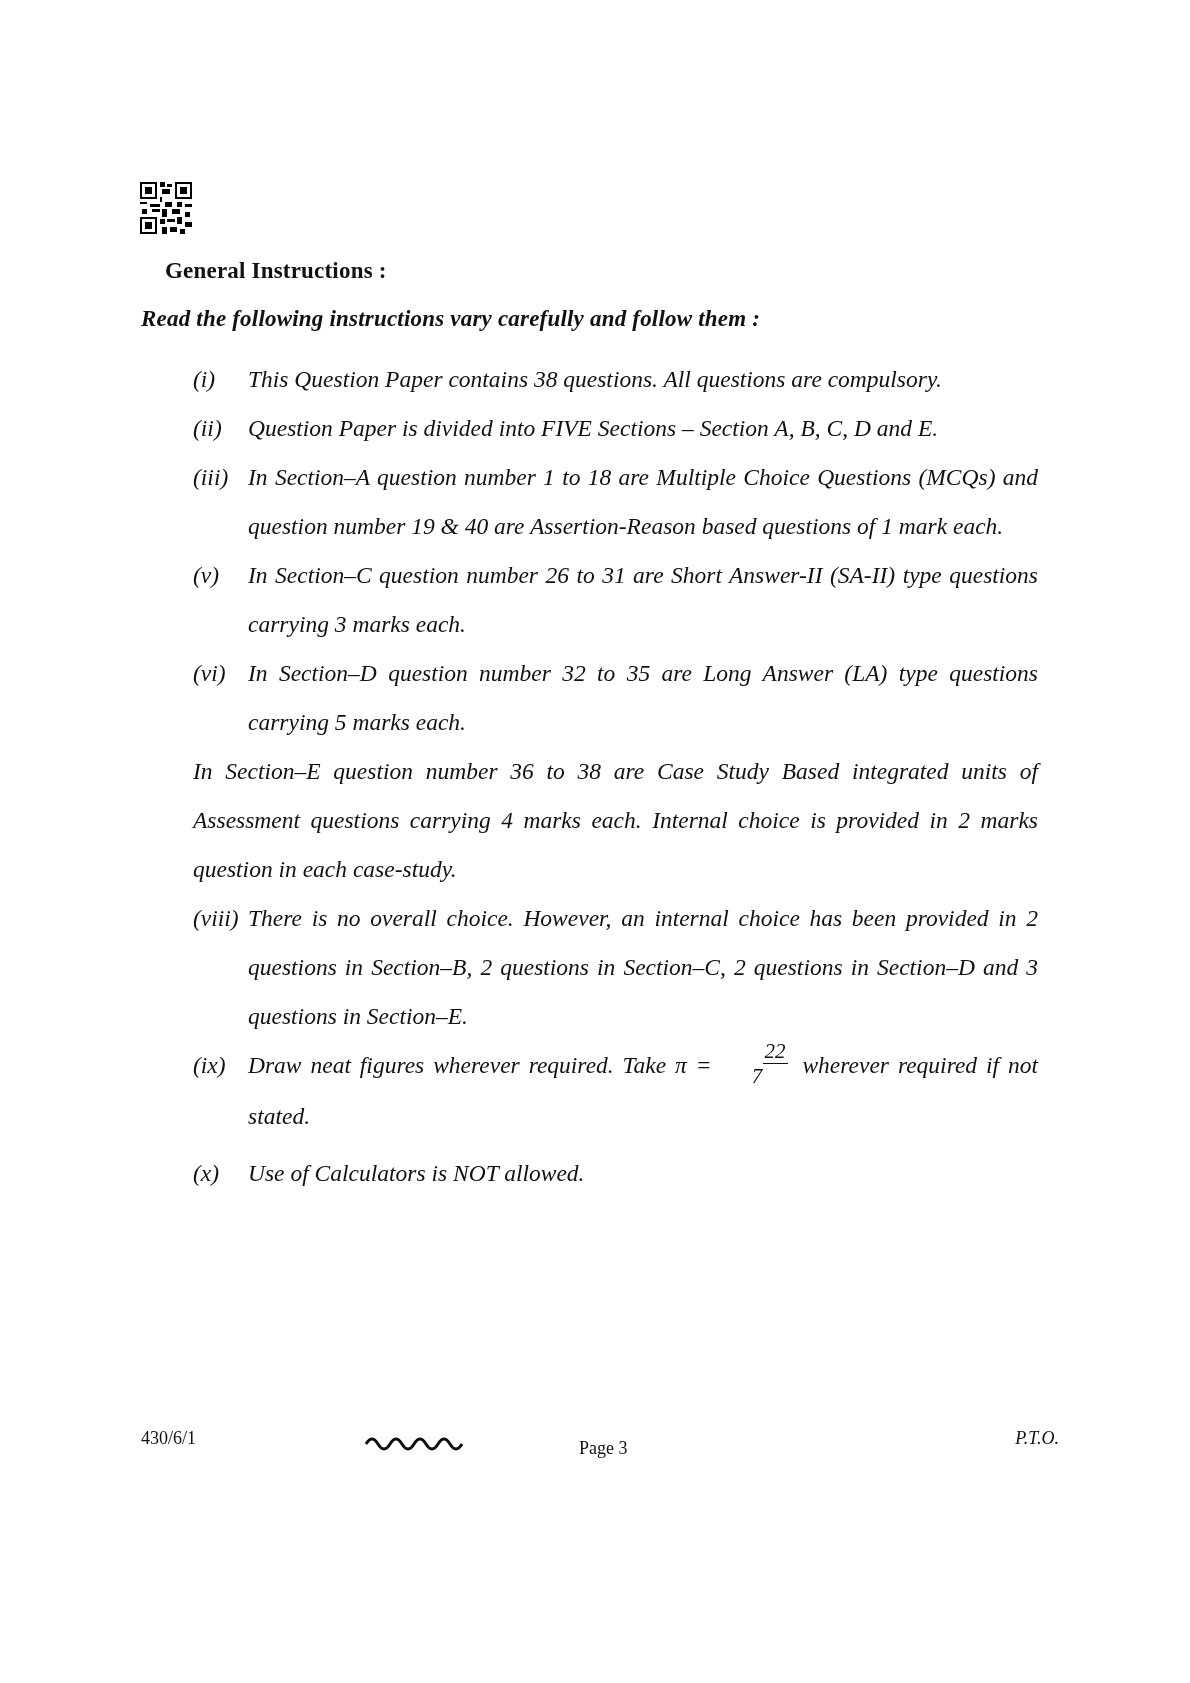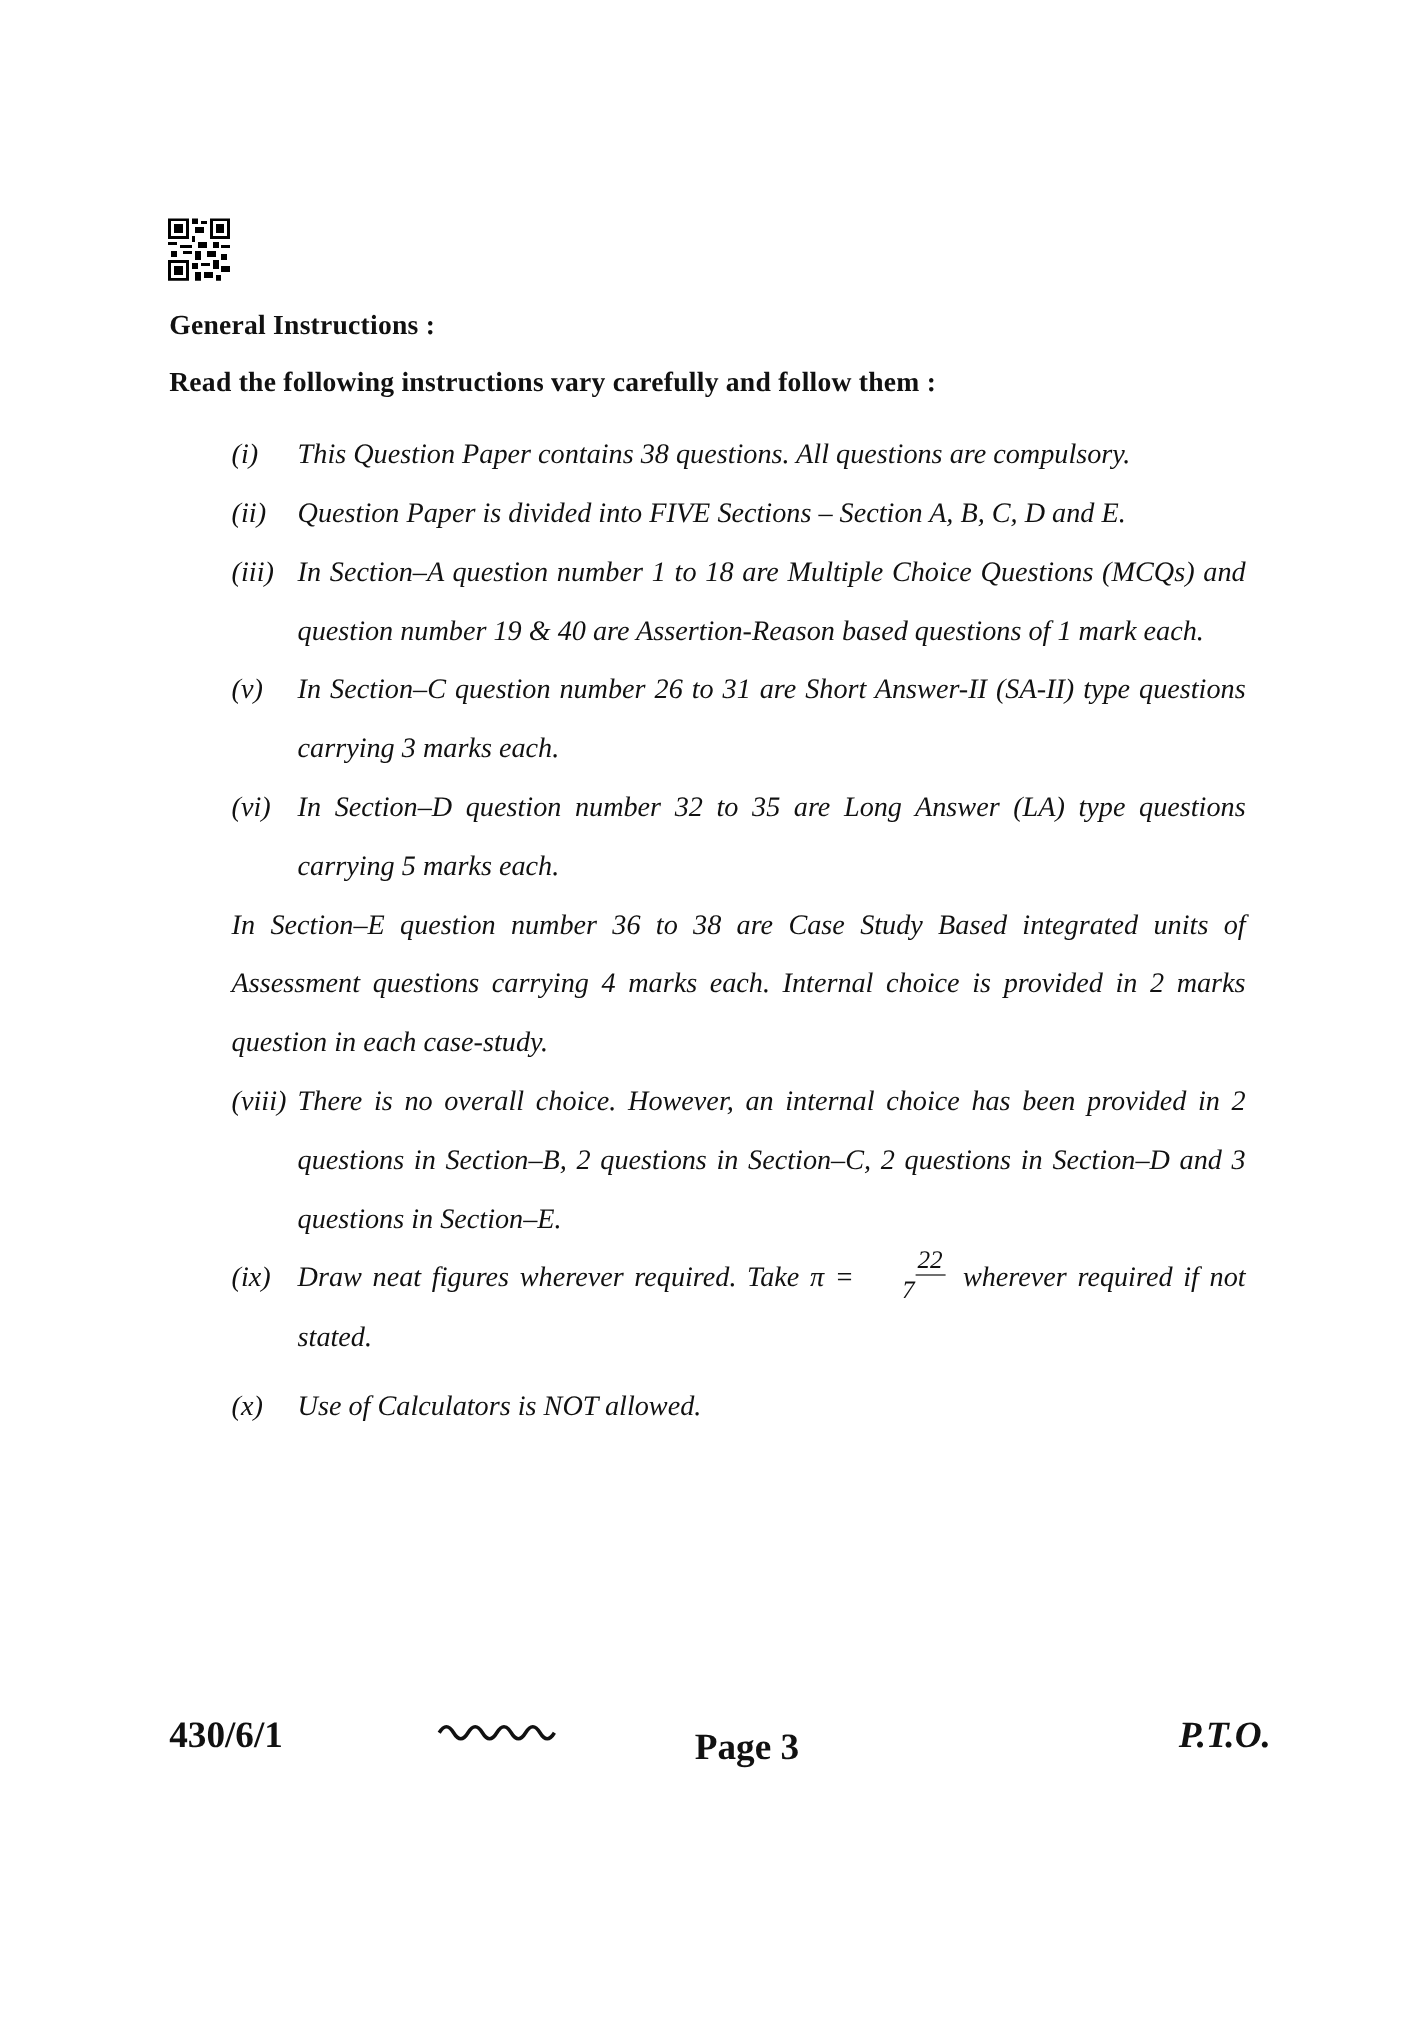--- a/index.html
+++ b/index.html
@@ -2,35 +2,35 @@
 <html><head>
 <meta charset="utf-8">
 <style>
   html, body { margin: 0; padding: 0; background: #ffffff; }
   body { width: 1190px; height: 1683px; position: relative; overflow: hidden;
          font-family: "DejaVu Serif", "Liberation Serif", serif; color: #111; }
   .page { position: absolute; left: 0; top: 0; width: 1190px; height: 1683px; }
   .qr { position: absolute; left: 140px; top: 182px; width: 52px; height: 52px; }
   .heading { position: absolute; left: 141px; font-family: "Liberation Serif", serif;
              font-weight: bold; font-size: 23px; letter-spacing: 0.2px; }
-  .h1 { top: 258px; }
-  .h2 { top: 306px; }
+  .h1 { top: 258px; margin-left: 24px; }
+  .h2 { top: 306px; font-style: italic; }
   .list { position: absolute; left: 193px; top: 355px; width: 845px;
           font-family: "Liberation Serif", serif; font-style: italic; font-size: 23.5px; }
   .item { display: flex; margin-bottom: 0; }
   .num { width: 55px; flex: 0 0 55px; }
   .txt { flex: 1; text-align: justify; line-height: 49px; }
   .txt b { font-weight: normal; }
   .item .num { line-height: 49px; }
   .frac { display: inline-block; vertical-align: middle; text-align: center; margin: 0 6px; font-size: 21px; line-height: 24px; position: relative; top: -4px;}
   .frac .n { display: block; border-bottom: 1.5px solid #111; padding: 0 2px; margin-left: 36px; }
   .frac .d { display: block; }
   .ix-txt { line-height: 49px; }
   .footer { position: absolute; top: 1428px; left: 141px; width: 918px; height: 30px;
-            font-family: "Liberation Serif", serif; font-size: 31px; font-weight: bold; }
+            font-family: "Liberation Serif", serif; font-size: 18px; font-weight: normal; }
   .f-code { position: absolute; left: 0; top: 0; }
   .f-wave { position: absolute; left: 223px; top: 2px; width: 100px; height: 24px; }
   .f-page { position: absolute; left: 438px; top: 10px; }
   .f-pto { position: absolute; right: 0; top: 0; font-style: italic; }
 </style>
 </head>
 <body>
 
 <div class="page">
 

